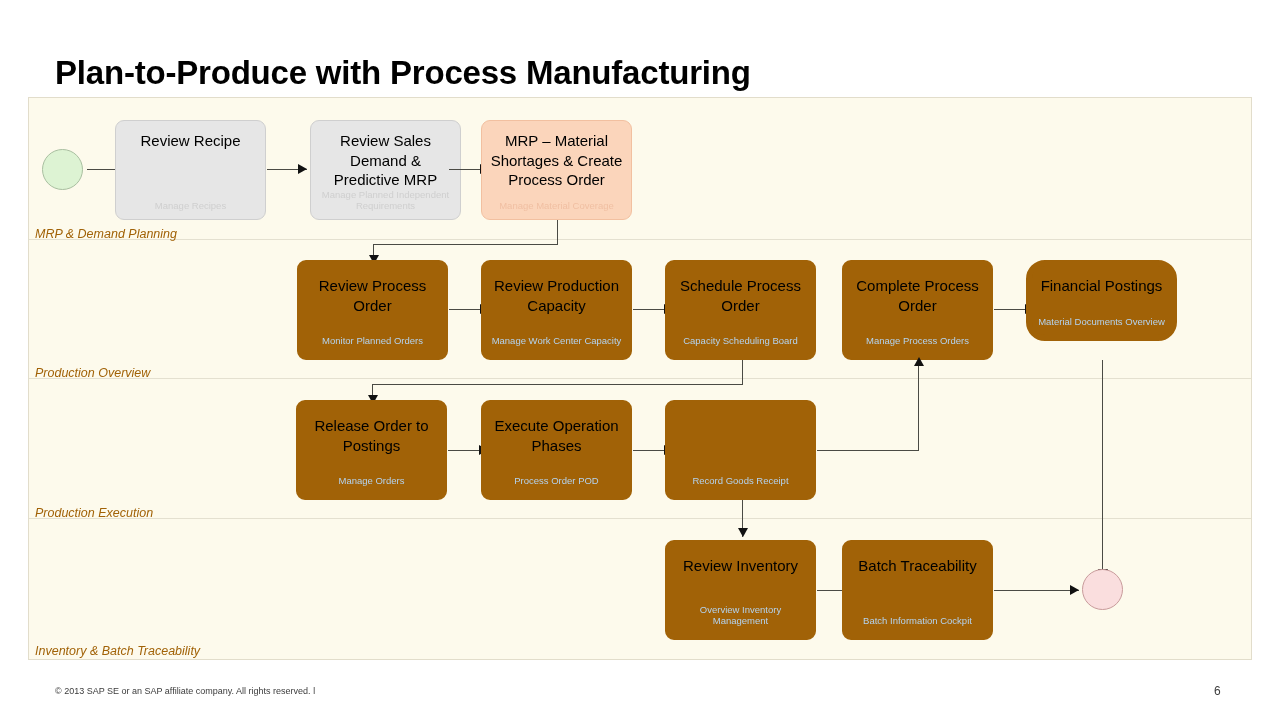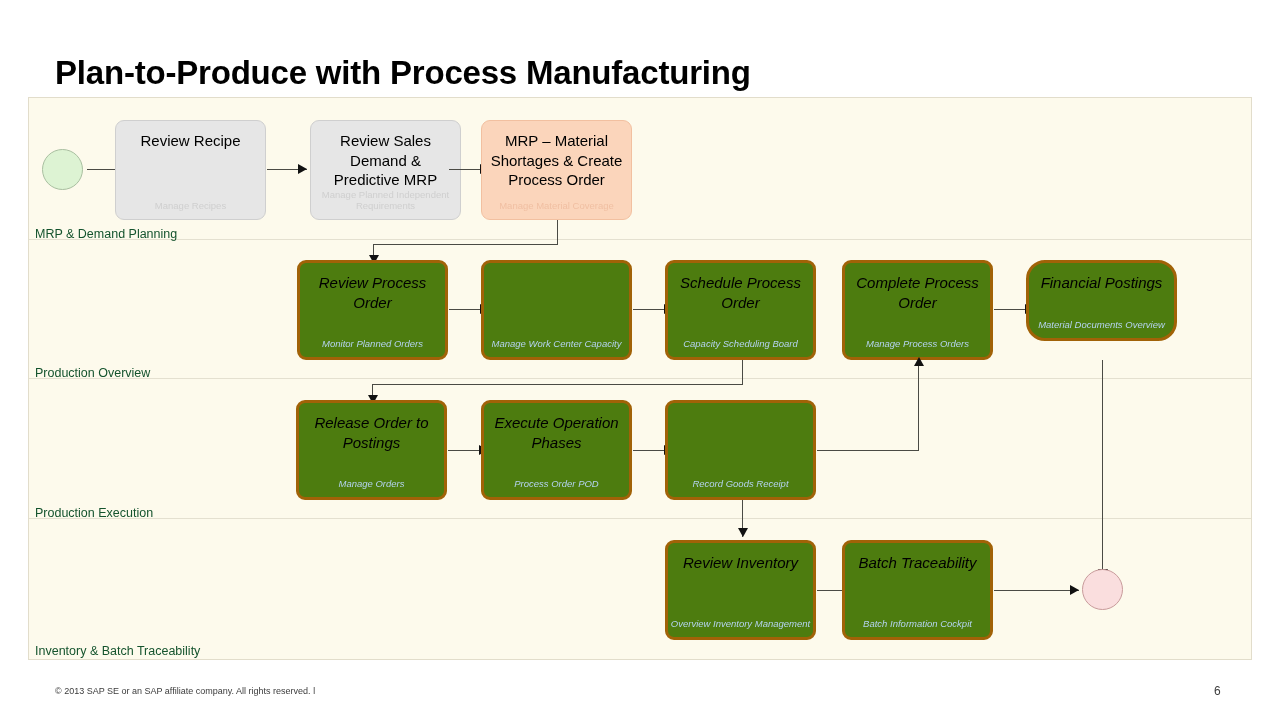--- a/index.html
+++ b/index.html
@@ -15,21 +15,21 @@
     font-family:"Liberation Sans",sans-serif;
   }
 
   
   #canvas{
     position:absolute;left:28px;top:97px;width:1224px;height:563px;
     background:#fdfaec;border:1px solid #e2ddcb;box-sizing:border-box;
   }
   .lane-sep{position:absolute;left:0;width:1222px;height:1px;background:#e4e0d0;}
   .lane-label{
-    position:absolute;left:6px;font-size:12.5px;color:#14532d;
+    position:absolute;left:6px;font-style:italic;font-size:12.5px;color:#a16207;
     font-family:"Liberation Sans",sans-serif;white-space:nowrap;
   }
 
   
   .node{
     position:absolute;box-sizing:border-box;border-radius:9px;
     display:flex;flex-direction:column;align-items:center;
     padding:10px 6px 6px 6px;
   }
   .node .t{
@@ -38,21 +38,21 @@
   }
   .node .s{
     position:absolute;left:0;bottom:8px;width:100%;
     font-size:9.5px;line-height:11px;text-align:center;
     font-family:"Liberation Sans",sans-serif;
   }
   .n-gray{background:#e6e6e6;border:1px solid #cfcfcf;}
   .n-gray .s{color:#cfcfcf;}
   .n-orange{background:#fbd5bb;border:1px solid #f2c0a0;}
   .n-orange .s{color:#f0bfa2;}
-  .n-blue{background:#4d7c0f;border:3px solid #a16207;font-style:italic;}
+  .n-blue{background:#a16207;border:6px solid #a16207;}
   .n-blue .s{color:#b4d3ef;}
 
   .circ{position:absolute;border-radius:50%;box-sizing:border-box;}
   .c-start{background:#ddf3d3;border:1px solid #a9bfa0;}
   .c-end{background:#fadede;border:1px solid #c89b9b;}
 
   
   .ln{position:absolute;background:#4a4a44;}
   .lnh{height:1px;}
   .lnv{width:1px;}
@@ -122,20 +122,21 @@
 
     <div class="node n-blue" style="left:268px;top:162px;width:151px;height:100px;">
       <div class="t">Review Process Order</div>
       <div class="s">Monitor Planned Orders</div>
     </div>
 
     <div class="ln lnh" style="left:420px;top:211px;width:40px;"></div>
     <div class="arw arw-r" style="left:451px;top:206px;"></div>
 
     <div class="node n-blue" style="left:452px;top:162px;width:151px;height:100px;">
+      <div class="t">Review Production Capacity</div>
       <div class="s">Manage Work Center Capacity</div>
     </div>
 
     <div class="ln lnh" style="left:604px;top:211px;width:40px;"></div>
     <div class="arw arw-r" style="left:635px;top:206px;"></div>
 
     <div class="node n-blue" style="left:636px;top:162px;width:151px;height:100px;">
       <div class="t">Schedule Process Order</div>
       <div class="s">Capacity Scheduling Board</div>
     </div>

